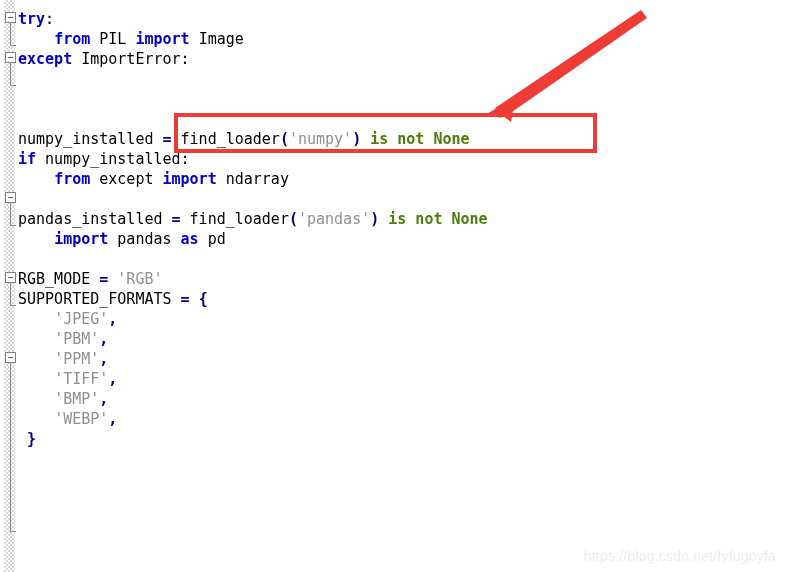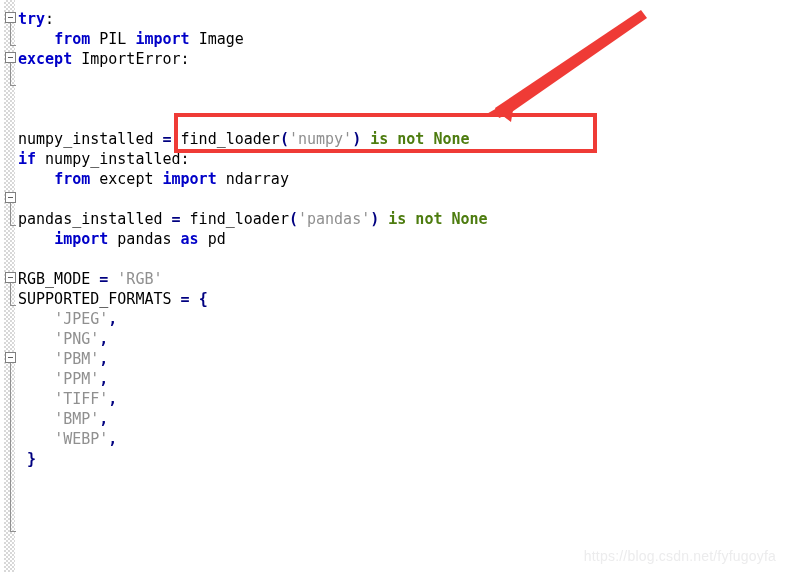--- a/index.html
+++ b/index.html
@@ -173,21 +173,20 @@
 
     <div class="line">    <span class="kw">import</span> <span class="id">pandas</span> <span class="kw">as</span> <span class="id">pd</span></div>
 
     <div class="line">&nbsp;</div>
 
     <div class="line"><span class="id">RGB_MODE</span> <span class="op">=</span> <span class="str">'RGB'</span></div>
 
     <div class="line"><span class="id">SUPPORTED_FORMATS</span> <span class="op">=</span> <span class="op">{</span></div>
 
     <div class="line">    <span class="str">'JPEG'</span><span class="pun">,</span></div>
-    <div class="line">    <span class="str">'PNG'</span><span class="pun">,</span></div>
     <div class="line">    <span class="str">'PBM'</span><span class="pun">,</span></div>
     <div class="line">    <span class="str">'PPM'</span><span class="pun">,</span></div>
     <div class="line">    <span class="str">'TIFF'</span><span class="pun">,</span></div>
     <div class="line">    <span class="str">'BMP'</span><span class="pun">,</span></div>
     <div class="line">    <span class="str">'WEBP'</span><span class="pun">,</span></div>
 
     <div class="line"> <span class="op">}</span></div>
 
   </div>
 

